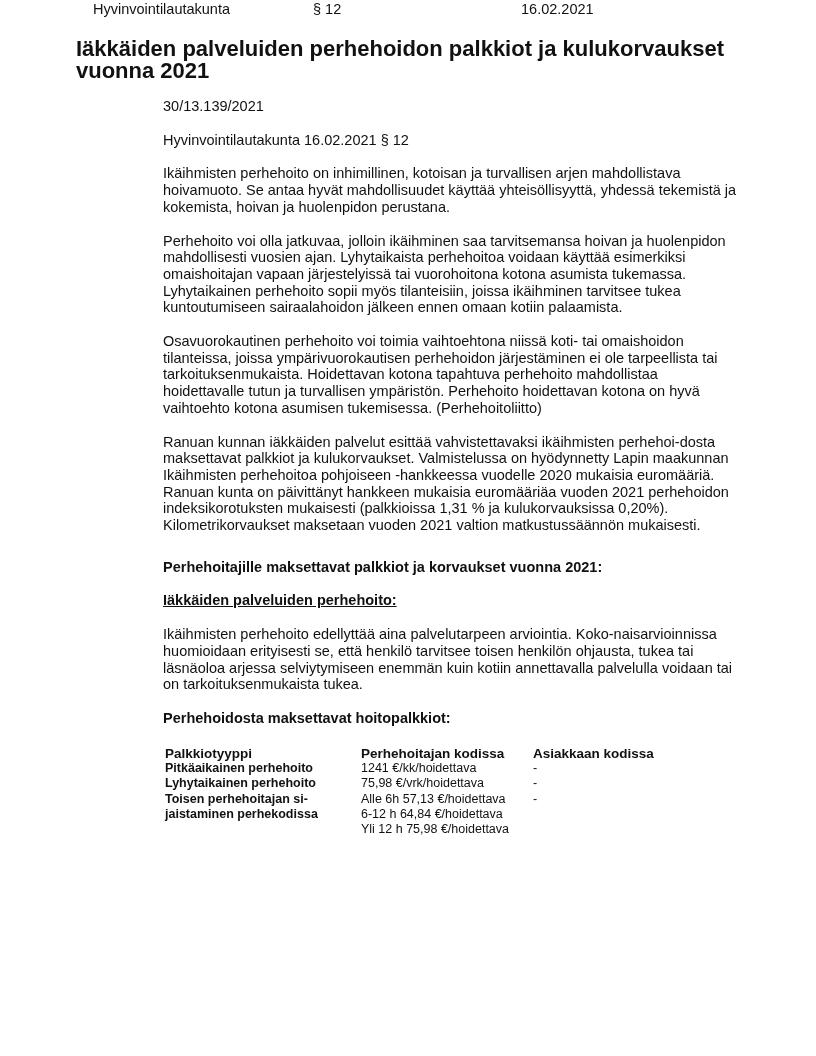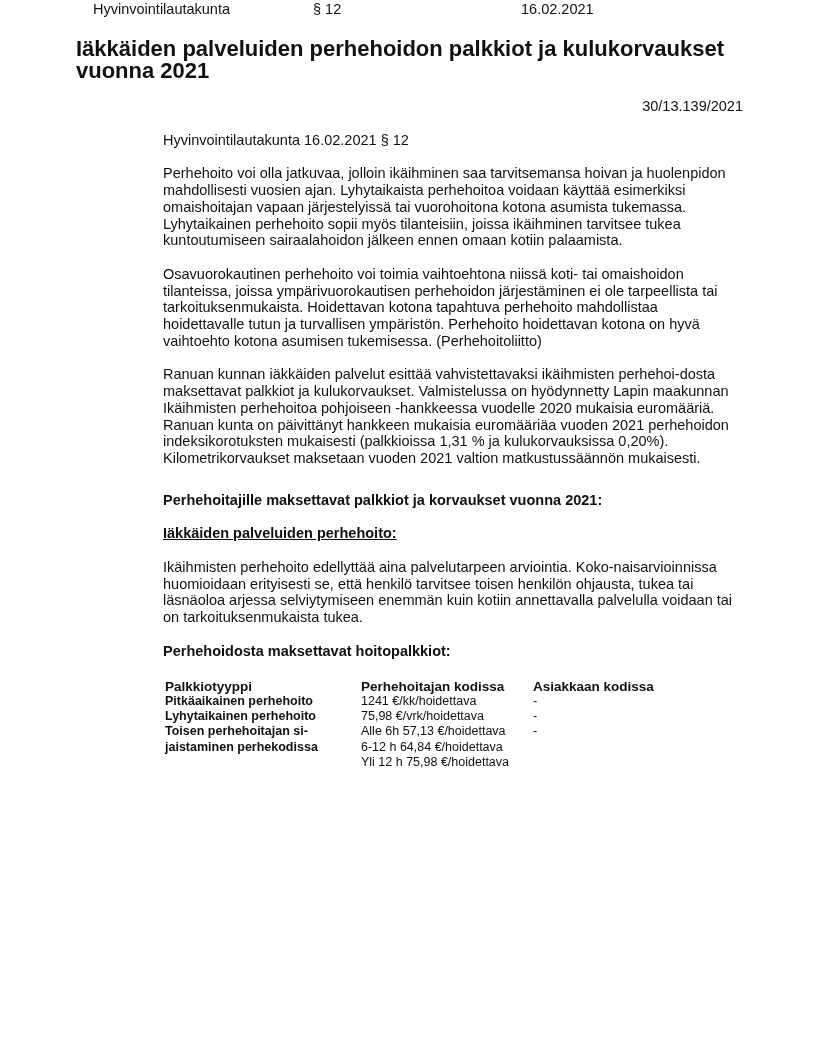--- a/index.html
+++ b/index.html
@@ -44,21 +44,21 @@
       position: absolute;
       top: 98px;
       left: 163px;
       width: 580px;
       font-size: 14.5px;
       line-height: 16.7px;
     }
     .content p {
       margin: 0;
     }
-    .diary { margin-bottom: 17px !important; text-align: right; }
+    .diary { margin-bottom: 17px !important; }
     .meeting { margin-bottom: 17px !important; }
     .para { margin-bottom: 17px !important; }
     .para-last { margin-bottom: 25px !important; }
 
     .subhead {
       font-weight: bold;
       margin: 0 0 17px 0 !important;
     }
     .subhead-ul {
       font-weight: bold;
@@ -100,20 +100,21 @@
   <span class="h-section">§ 12</span>
   <span class="h-date">16.02.2021</span>
 </div>
 
 <h1 class="title">Iäkkäiden palveluiden perhehoidon palkkiot ja kulukorvaukset vuonna 2021</h1>
 
 <div class="content">
   <p class="diary">30/13.139/2021</p>
   <p class="meeting">Hyvinvointilautakunta 16.02.2021 § 12</p>
 
+  <p class="para">Ikäihmisten perhehoito on inhimillinen, kotoisan ja turvallisen arjen mahdollistava hoivamuoto. Se antaa hyvät mahdollisuudet käyttää yhteisöllisyyttä, yhdessä tekemistä ja kokemista, hoivan ja huolenpidon perustana.</p>
   <p class="para">Perhehoito voi olla jatkuvaa, jolloin ikäihminen saa tarvitsemansa hoivan ja huolenpidon mahdollisesti vuosien ajan.  Lyhytaikaista perhehoitoa voidaan käyttää esimerkiksi omaishoitajan vapaan järjestelyissä tai vuorohoitona kotona asumista tukemassa. Lyhytaikainen perhehoito sopii myös tilanteisiin, joissa ikäihminen tarvitsee tukea kuntoutumiseen  sairaalahoidon jälkeen ennen omaan kotiin palaamista.</p>
   <p class="para">Osavuorokautinen perhehoito voi toimia vaihtoehtona niissä koti- tai omaishoidon tilanteissa, joissa ympärivuorokautisen perhehoidon järjestäminen ei ole tarpeellista tai tarkoituksenmukaista. Hoidettavan kotona tapahtuva perhehoito mahdollistaa hoidettavalle tutun ja turvallisen ympäristön. Perhehoito hoidettavan kotona on hyvä vaihtoehto kotona asumisen tukemisessa. (Perhehoitoliitto)</p>
   <p class="para-last">Ranuan kunnan iäkkäiden palvelut esittää vahvistettavaksi ikäihmisten perhehoi-dosta maksettavat palkkiot ja kulukorvaukset. Valmistelussa on hyödynnetty Lapin maakunnan Ikäihmisten perhehoitoa pohjoiseen -hankkeessa vuodelle 2020 mukaisia euromääriä. Ranuan kunta on päivittänyt hankkeen mukaisia euromääriäa vuoden 2021 perhehoidon indeksikorotuksten mukaisesti (palkkioissa 1,31 % ja kulukorvauksissa 0,20%). Kilometrikorvaukset maksetaan vuoden 2021 valtion matkustussäännön mukaisesti.</p>
 
   <p class="subhead">Perhehoitajille maksettavat palkkiot ja korvaukset vuonna 2021:</p>
   <p class="subhead-ul">Iäkkäiden palveluiden perhehoito:</p>
   <p class="para">Ikäihmisten perhehoito edellyttää aina palvelutarpeen arviointia. Koko-naisarvioinnissa huomioidaan erityisesti se, että henkilö tarvitsee toisen henkilön ohjausta, tukea tai läsnäoloa arjessa selviytymiseen enemmän kuin kotiin annettavalla palvelulla voidaan tai on tarkoituksenmukaista tukea.</p>
 
   <p class="subhead-2">Perhehoidosta maksettavat hoitopalkkiot:</p>
 

